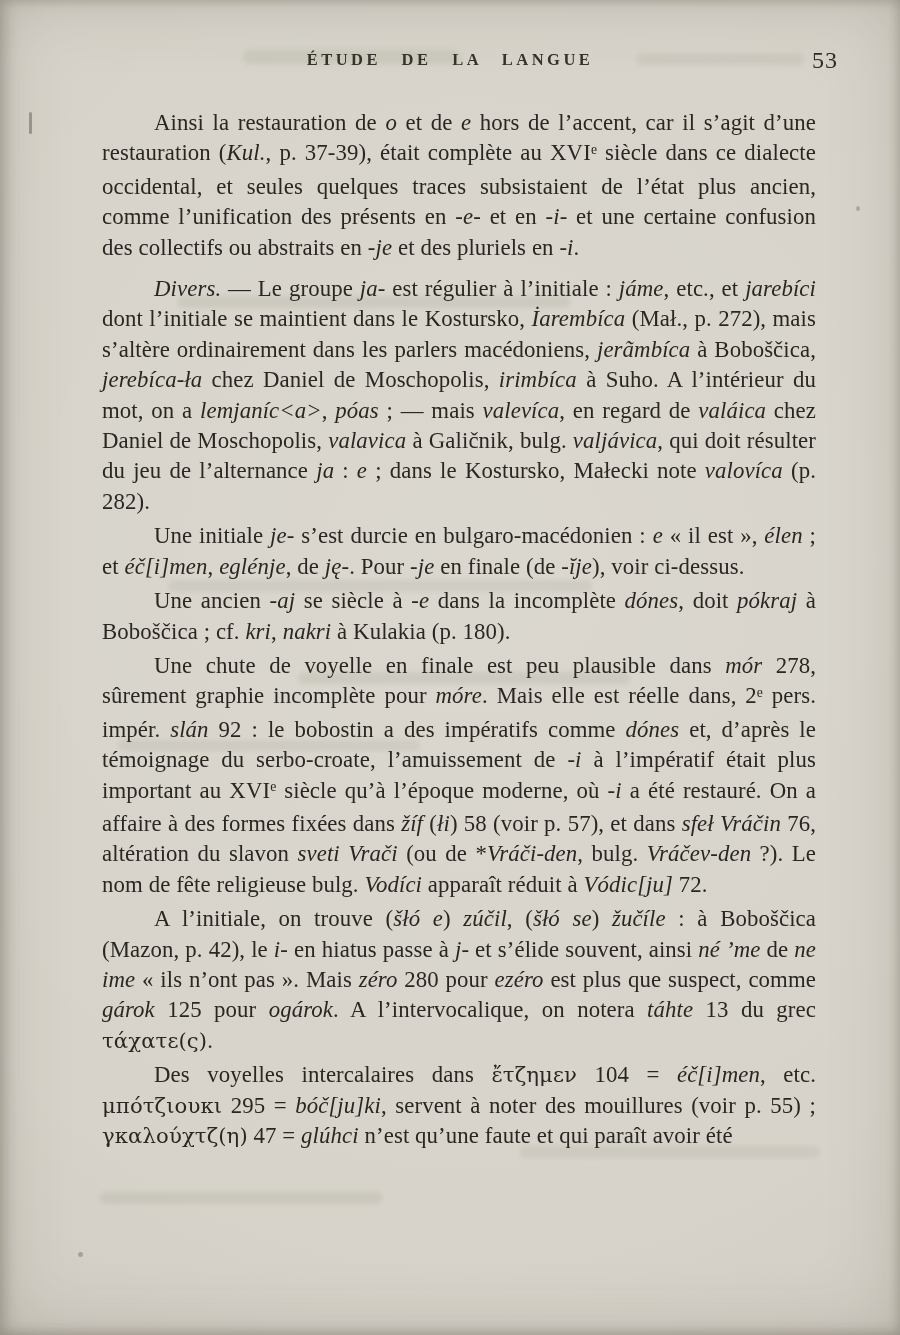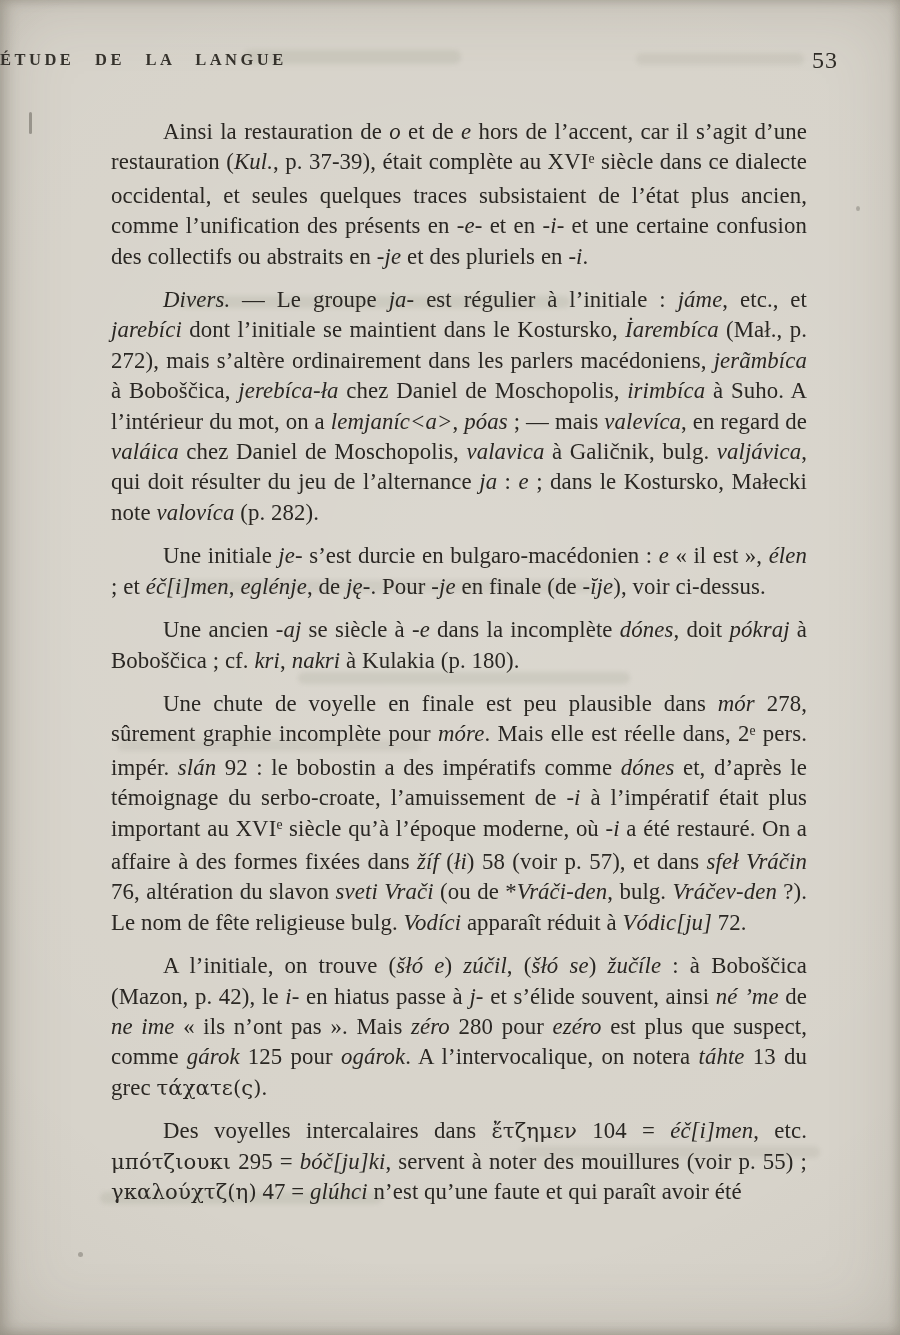--- a/index.html
+++ b/index.html
@@ -22,20 +22,21 @@
       inset 0 -5px 12px rgba(70,64,52,0.10);
     overflow: hidden;
     font-family: "Liberation Serif", "DejaVu Serif", serif;
     color: #2a2723;
   }
   .header {
     position: absolute;
     top: 50px;
     left: 0;
     width: 100%;
+    text-align: center;
   }
   .running-title {
     font-size: 16.5px;
     font-weight: 700;
     letter-spacing: 3.5px;
     word-spacing: 13px;
     color: #35322c;
   }
   .page-number {
     position: absolute;
@@ -49,21 +50,21 @@
     position: absolute;
     top: 104px;
     left: 98px;
     width: 722px;
     font-size: 22.8px;
     line-height: 30.4px;
     text-align: justify;
     letter-spacing: 0.1px;
   }
   .text-block p {
-    margin: 13px;
+    margin: 4px;
     text-indent: 52px;
   }
   .text-block p.space-before {
     margin-top: 11px;
   }
   .s-i { font-style: italic; }
   .s-sup {
     font-size: 60%;
     position: relative;
     top: -0.45em;

